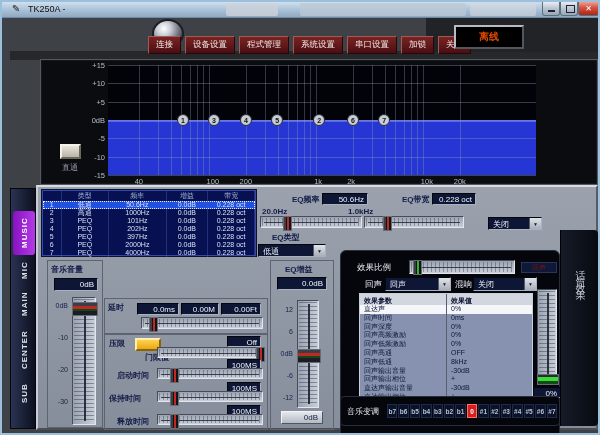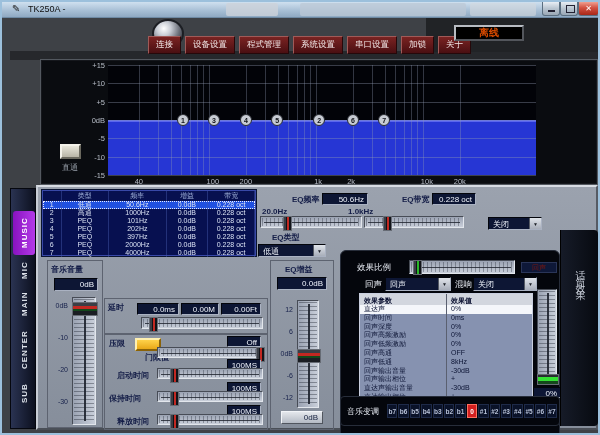--- a/index.html
+++ b/index.html
@@ -160,21 +160,21 @@
   <div class="abs logo" style="left:150px;top:17px;width:32px;height:29px;"></div>
   <div class="abs" id="menubar" style="left:146px;top:34px;height:16px;">
       <div class="menu-btn" style="position: relative;">连接</div>
       <div class="menu-btn" style="position: relative;">设备设置</div>
       <div class="menu-btn" style="position: relative;">程式管理</div>
       <div class="menu-btn" style="position: relative;">系统设置</div>
       <div class="menu-btn" style="position: relative;">串口设置</div>
       <div class="menu-btn" style="position: relative;">加锁</div>
       <div class="menu-btn" style="position: relative;">关于</div>
     </div>
-  <div class="abs offline" style="left:452px;top:23px;width:70px;height:16px;">离线</div>
+  <div class="abs offline" style="left:452px;top:23px;width:70px;height:24px;">离线</div>
 
   <div class="abs eq-outer" id="eqpanel" style="left:38px;top:57px;width:558px;height:126px;">
     <div class="abs" id="plot">
       <div class="abs eq-fill"></div>
     <div class="gl-h" style="top: 0px;"></div>
         <div class="gl-h" style="top: 18.3333px;"></div>
         <div class="gl-h" style="top: 36.6667px;"></div>
         <div class="gl-h" style="top: 55px;"></div>
         <div class="gl-h" style="top: 73.3333px;"></div>
         <div class="gl-h" style="top: 91.6667px;"></div>

